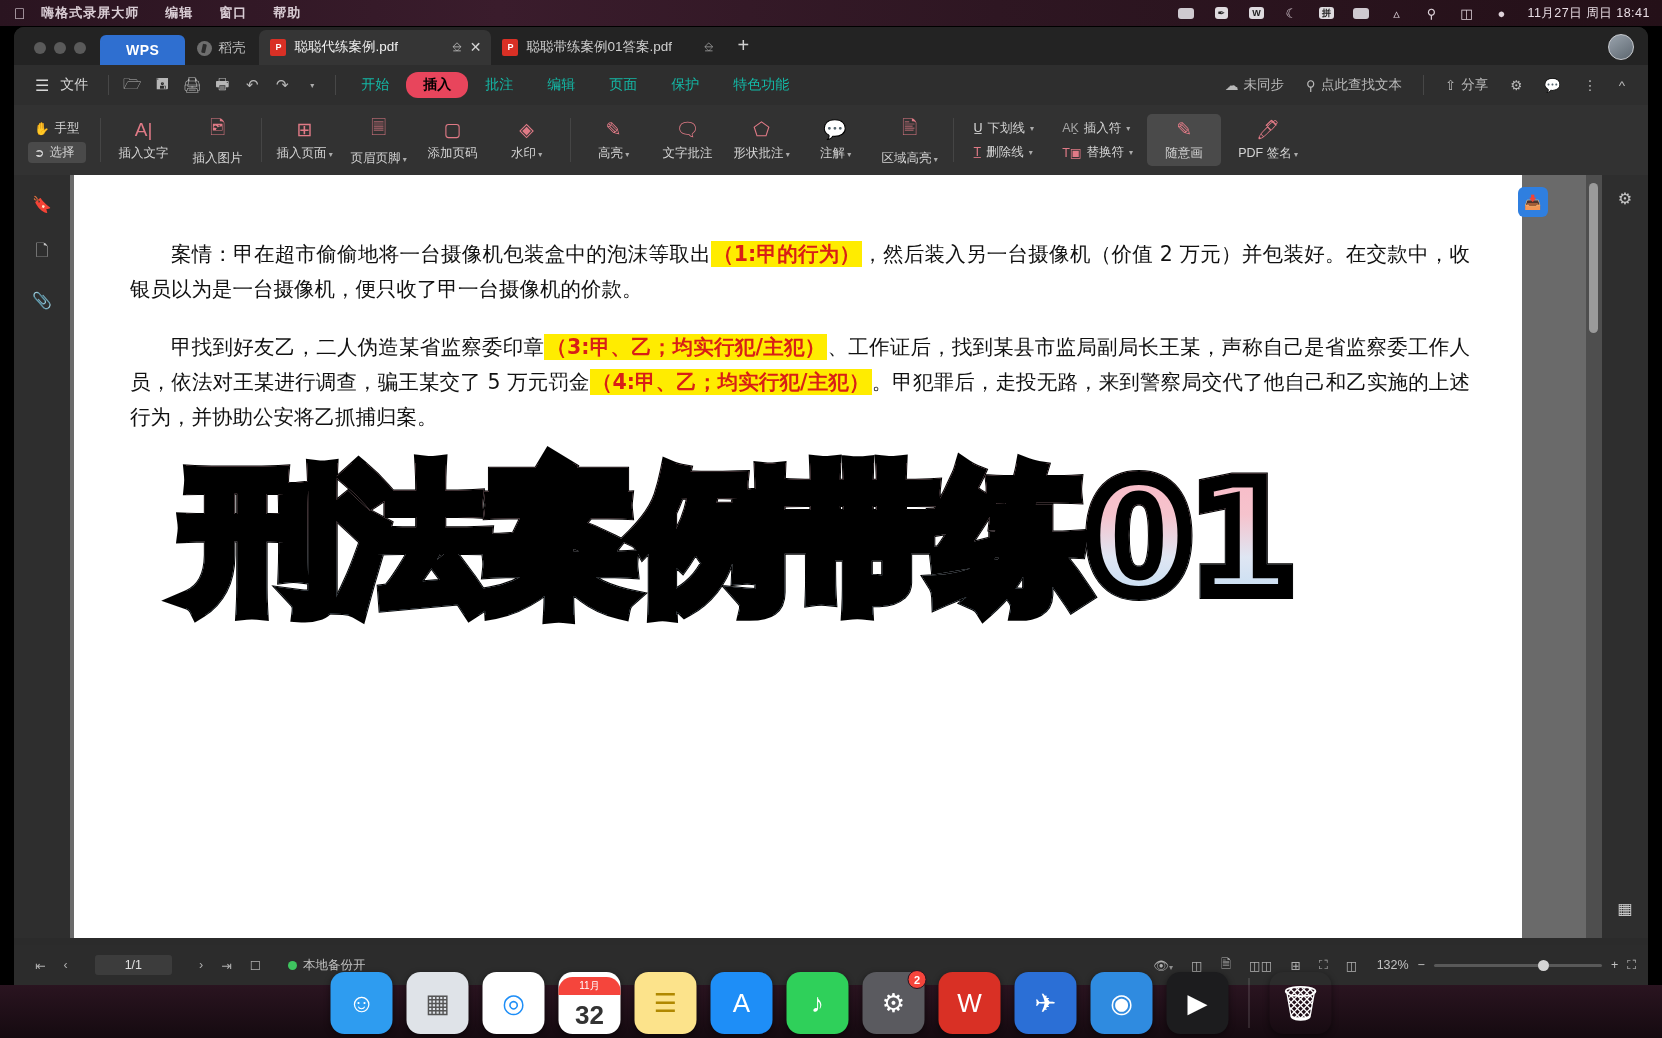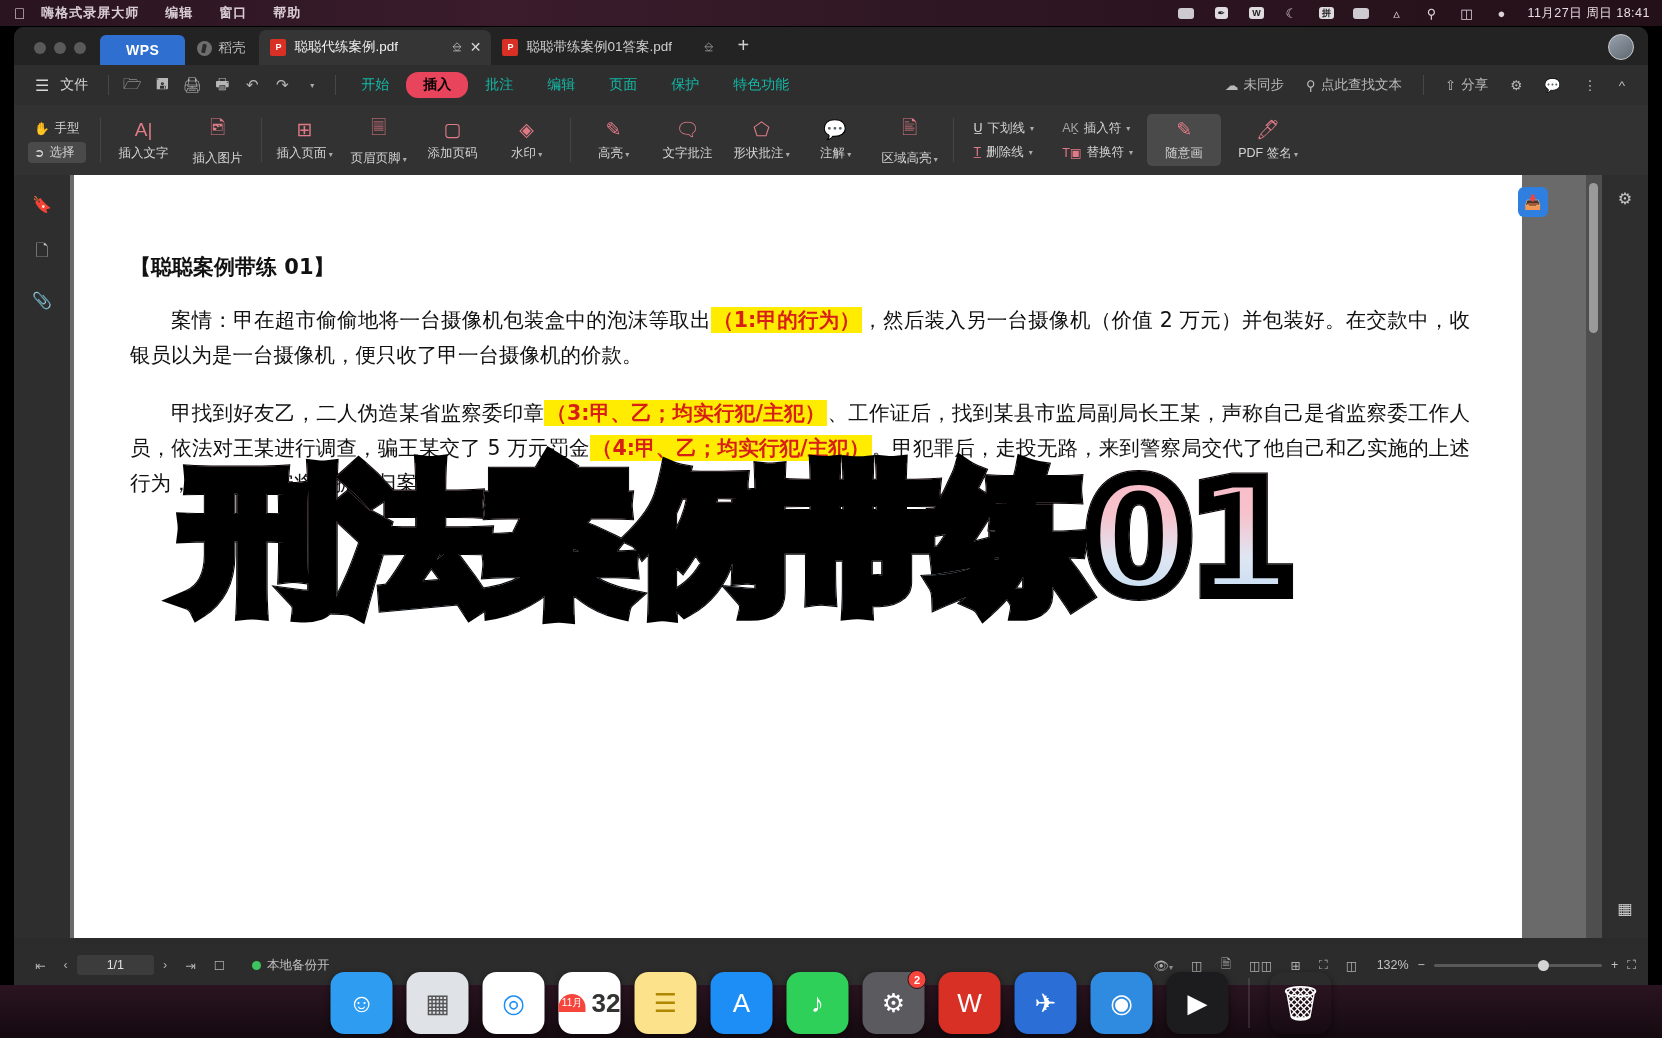--- a/index.html
+++ b/index.html
@@ -124,21 +124,21 @@
   .cursor { position:absolute; left:1105px; top:364px; width:0; height:0; z-index:30;
     border-left:2px solid #111; border-top:9px solid transparent;
     border-bottom:9px solid transparent; }
 
   
   .statusbar { position:absolute; left:0; bottom:0; width:1634px; height:40px;
     background:#2c2c2c; display:flex; align-items:center; color:#c2c2c2;
     font-size:12.5px; padding:0 12px; gap:0; }
   .statusbar .si { padding:0 9px; opacity:.88; }
   .pagebox { background:#3c3c3c; border-radius:3px; padding:3px 30px;
-    color:#e0e0e0; font-size:12.5px; margin:0 0; }
+    color:#e0e0e0; font-size:12.5px; margin:0 18px; }
   .backup { display:flex; align-items:center; gap:6px; margin-left:18px; }
   .backup .g { width:9px; height:9px; border-radius:50%; background:#3ec45f; }
   .statusbar .mid { margin-left:auto; display:flex; align-items:center; gap:0; }
   .zoomwrap { display:flex; align-items:center; gap:9px; margin-left:10px; }
   .zslider { width:168px; height:3px; background:#595959; border-radius:2px;
     position:relative; }
   .zslider .knob { position:absolute; left:104px; top:-4px; width:11px; height:11px;
     border-radius:50%; background:#d4d4d4; }
 
   
@@ -148,21 +148,21 @@
     height:88px; display:flex; align-items:flex-end; gap:14px; z-index:36;
     padding-bottom:4px; }
   .dapp { width:62px; height:62px; border-radius:14px; display:flex;
     align-items:center; justify-content:center; font-size:26px; color:#fff;
     position:relative; box-shadow:0 2px 6px rgba(0,0,0,.45); }
   .badge { position:absolute; right:-2px; top:-2px; min-width:19px; height:19px;
     border-radius:10px; background:#f5453c; color:#fff; font-size:11px;
     font-weight:700; display:flex; align-items:center; justify-content:center;
     border:1.5px solid #2a1420; }
   .dsep { width:1px; height:50px; background:rgba(255,255,255,.22); margin:0 6px 6px; }
-  .cal { background:#fff; color:#333; flex-direction:row; gap:6px;margin-top:14px; }
+  .cal { background:#fff; color:#333; flex-direction:column; gap:6px;margin-top:14px; }
   .cal .m { background:#f5453c; color:#fff; width:100%; font-size:10px;
     text-align:center; padding:2px 0; border-radius:14px 14px 0 0; }
   .cal .d { font-size:26px; font-weight:600; line-height:1.1; }
 </style>
 </head>
 <body>
 
 <div class="macbar">
   <span class="apple"></span>
   <span class="mitem">嗨格式录屏大师</span>
@@ -362,21 +362,20 @@
   <div class="bodyarea">
     <div class="leftrail">
       <span class="ri">🔖</span>
       <span class="ri">🗋</span>
       <span class="ri">📎</span>
     </div>
 
     <div class="docwrap">
       <div class="page">
         <div class="doc">
-          <div class="h2">【聪聪案例带练 01】</div>
           <p>
             <span>案情：甲在超市偷偷地将一台摄像机包装盒中的泡沫等取出</span><span class="hl">（1:甲的行为）</span><span>，然后装入另一台摄像机（价值 2 万元）并包装好。在交款中，收银员以为是一台摄像机，便只收了甲一台摄像机的价款。</span>
           </p>
           <p>
             <span>甲找到好友乙，二人伪造某省监察委印章</span><span class="hl">（3:甲、乙；均实行犯/主犯）</span><span>、工作证后，找到某县市监局副局长王某，声称自己是省监察委工作人员，依法对王某进行调查，骗王某交了 5 万元罚金</span><span class="hl">（4:甲、乙；均实行犯/主犯）</span><span>。甲犯罪后，走投无路，来到警察局交代了他自己和乙实施的上述行为，并协助公安将乙抓捕归案。</span>
           </p>
         </div>
       </div>
       <div class="blue-fab">📥</div>
       <div class="cursor"></div>

